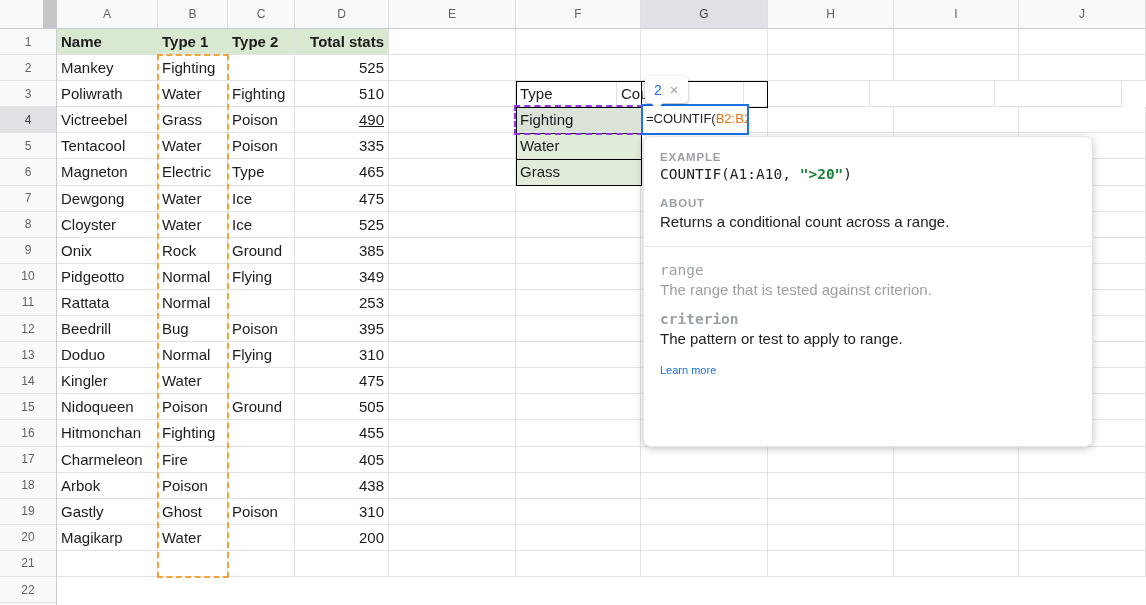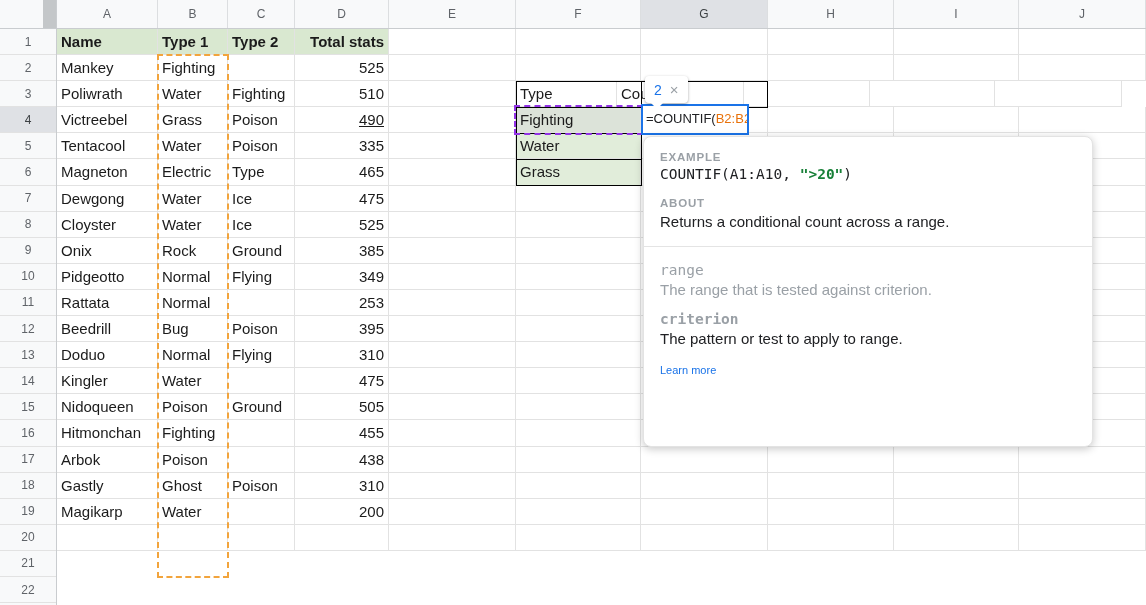--- a/index.html
+++ b/index.html
@@ -325,20 +325,32 @@
         <div class="gcell" style="width: 67px;"></div>
         <div class="gcell c-num" style="width: 94px;">455</div>
         <div class="gcell" style="width: 127px;"></div>
         <div class="gcell" style="width: 125px;"></div>
         <div class="gcell" style="width: 127px;"></div>
         <div class="gcell" style="width: 126px;"></div>
         <div class="gcell" style="width: 125px;"></div>
         <div class="gcell" style="width: 127px;"></div>
       </div>
       <div class="grow">
+        <div class="gcell" style="width: 101px;">Charmeleon</div>
+        <div class="gcell" style="width: 70px;">Fire</div>
+        <div class="gcell" style="width: 67px;"></div>
+        <div class="gcell c-num" style="width: 94px;">405</div>
+        <div class="gcell" style="width: 127px;"></div>
+        <div class="gcell" style="width: 125px;"></div>
+        <div class="gcell" style="width: 127px;"></div>
+        <div class="gcell" style="width: 126px;"></div>
+        <div class="gcell" style="width: 125px;"></div>
+        <div class="gcell" style="width: 127px;"></div>
+      </div>
+      <div class="grow">
         <div class="gcell" style="width: 101px;">Arbok</div>
         <div class="gcell" style="width: 70px;">Poison</div>
         <div class="gcell" style="width: 67px;"></div>
         <div class="gcell c-num" style="width: 94px;">438</div>
         <div class="gcell" style="width: 127px;"></div>
         <div class="gcell" style="width: 125px;"></div>
         <div class="gcell" style="width: 127px;"></div>
         <div class="gcell" style="width: 126px;"></div>
         <div class="gcell" style="width: 125px;"></div>
         <div class="gcell" style="width: 127px;"></div>

